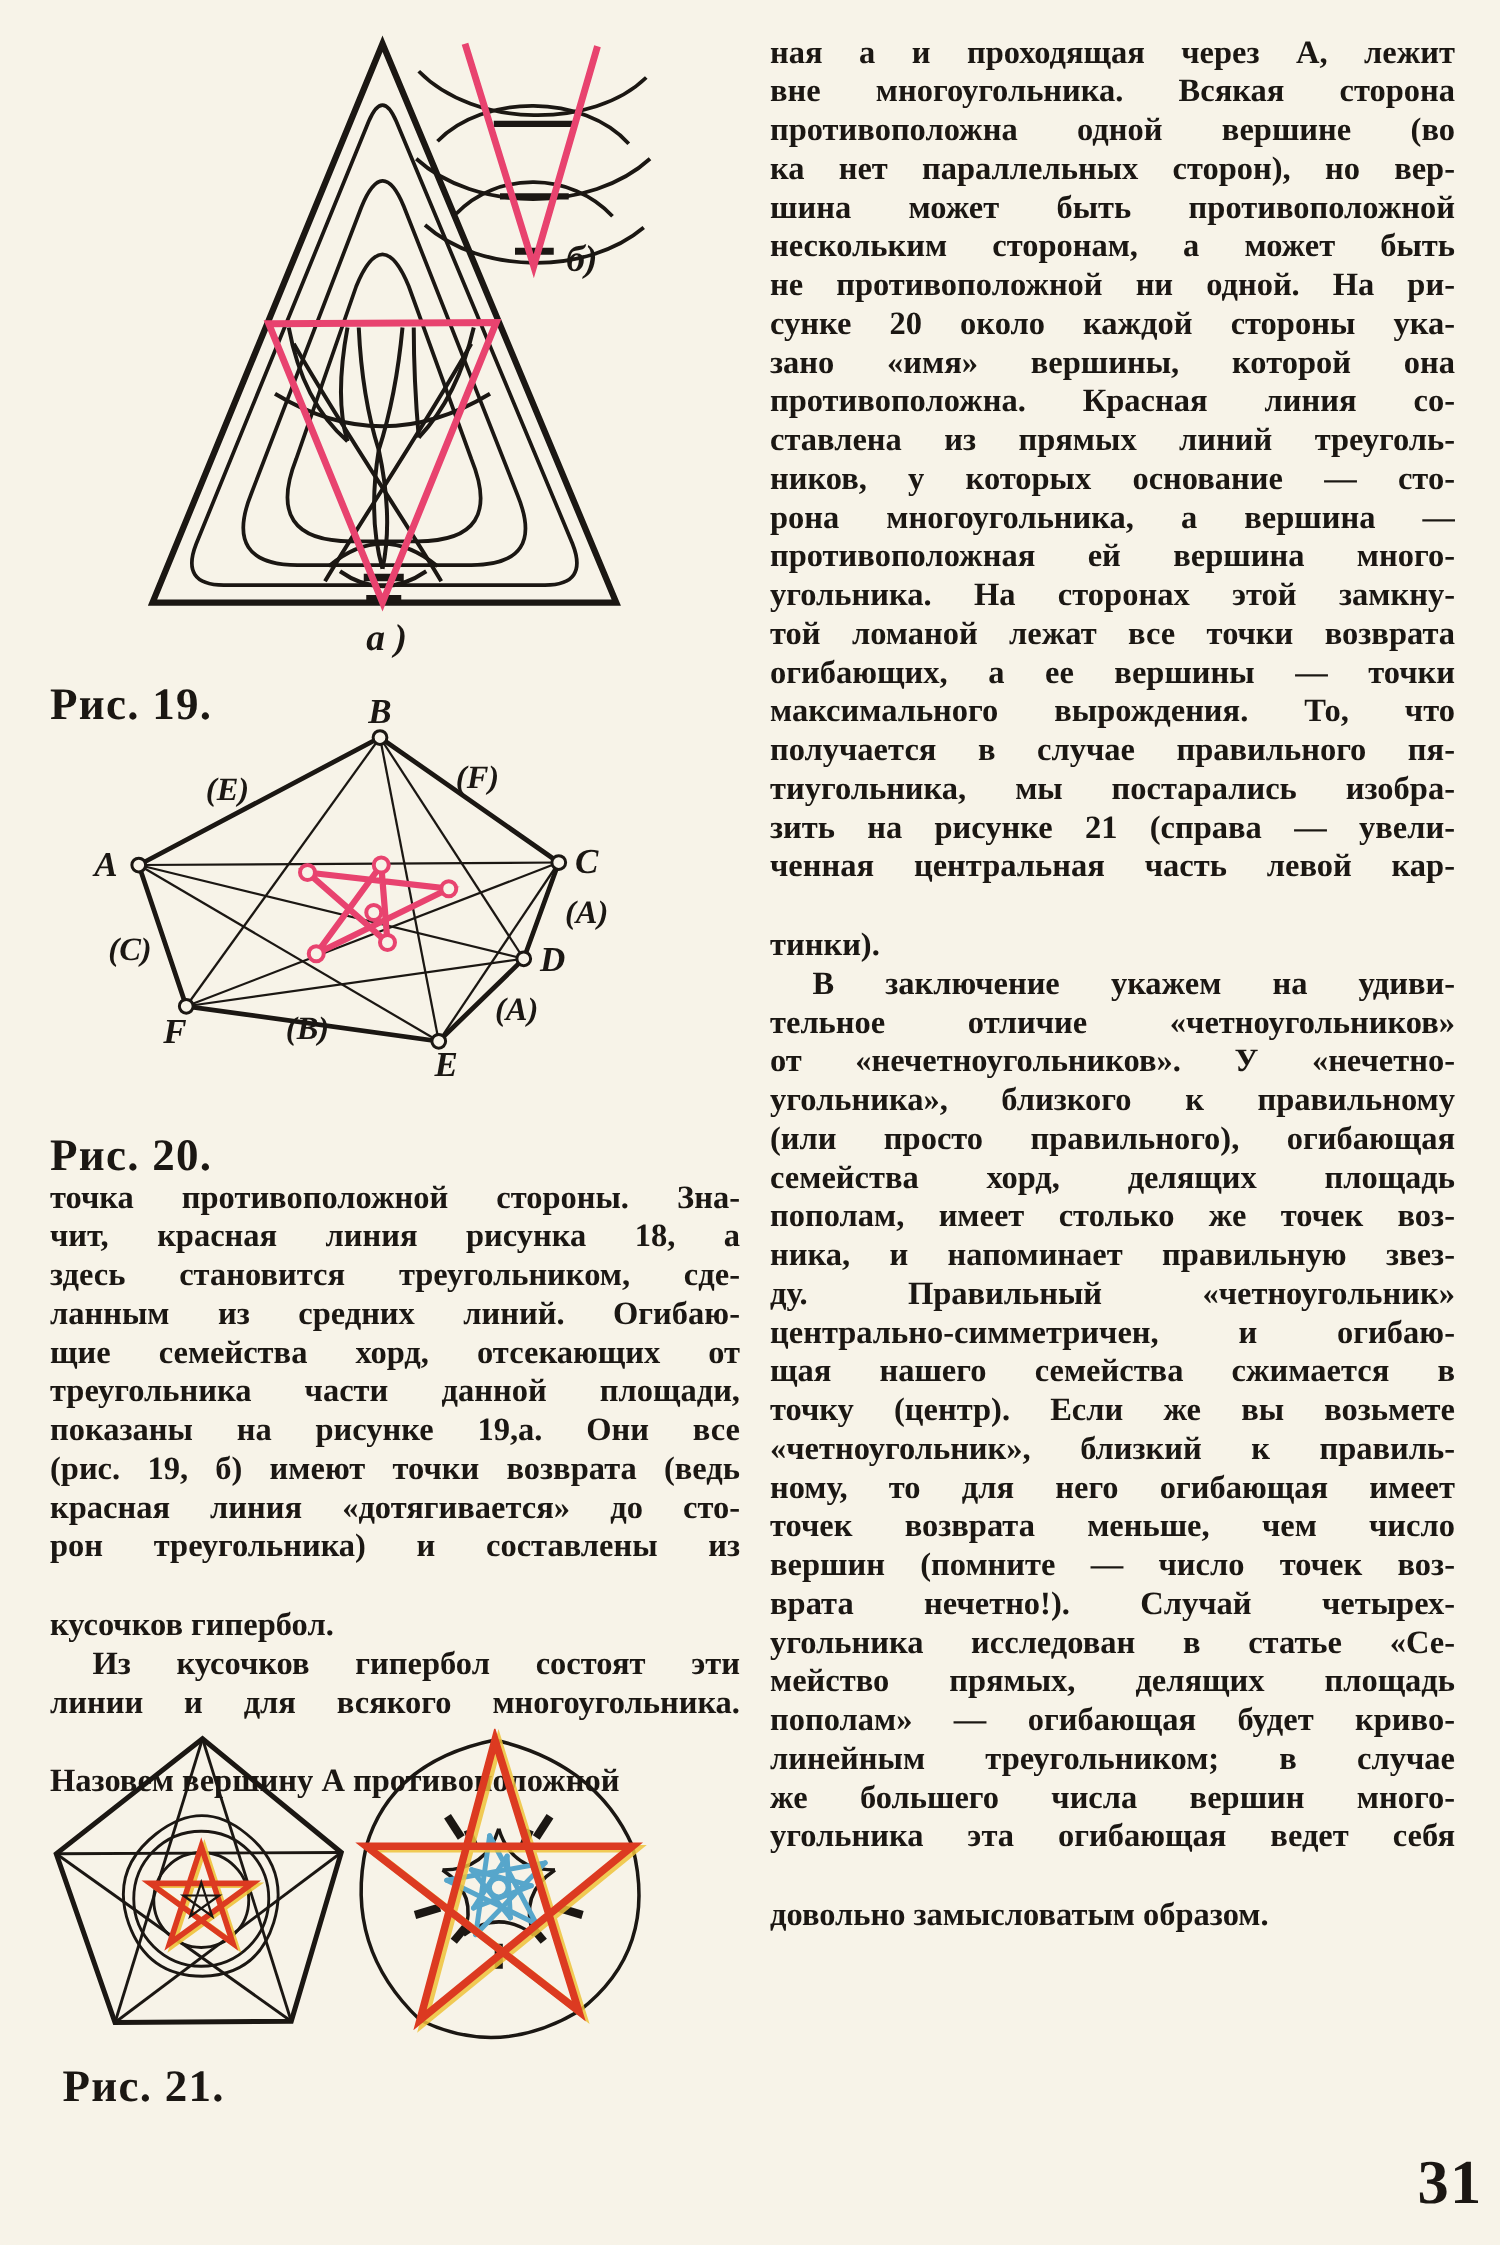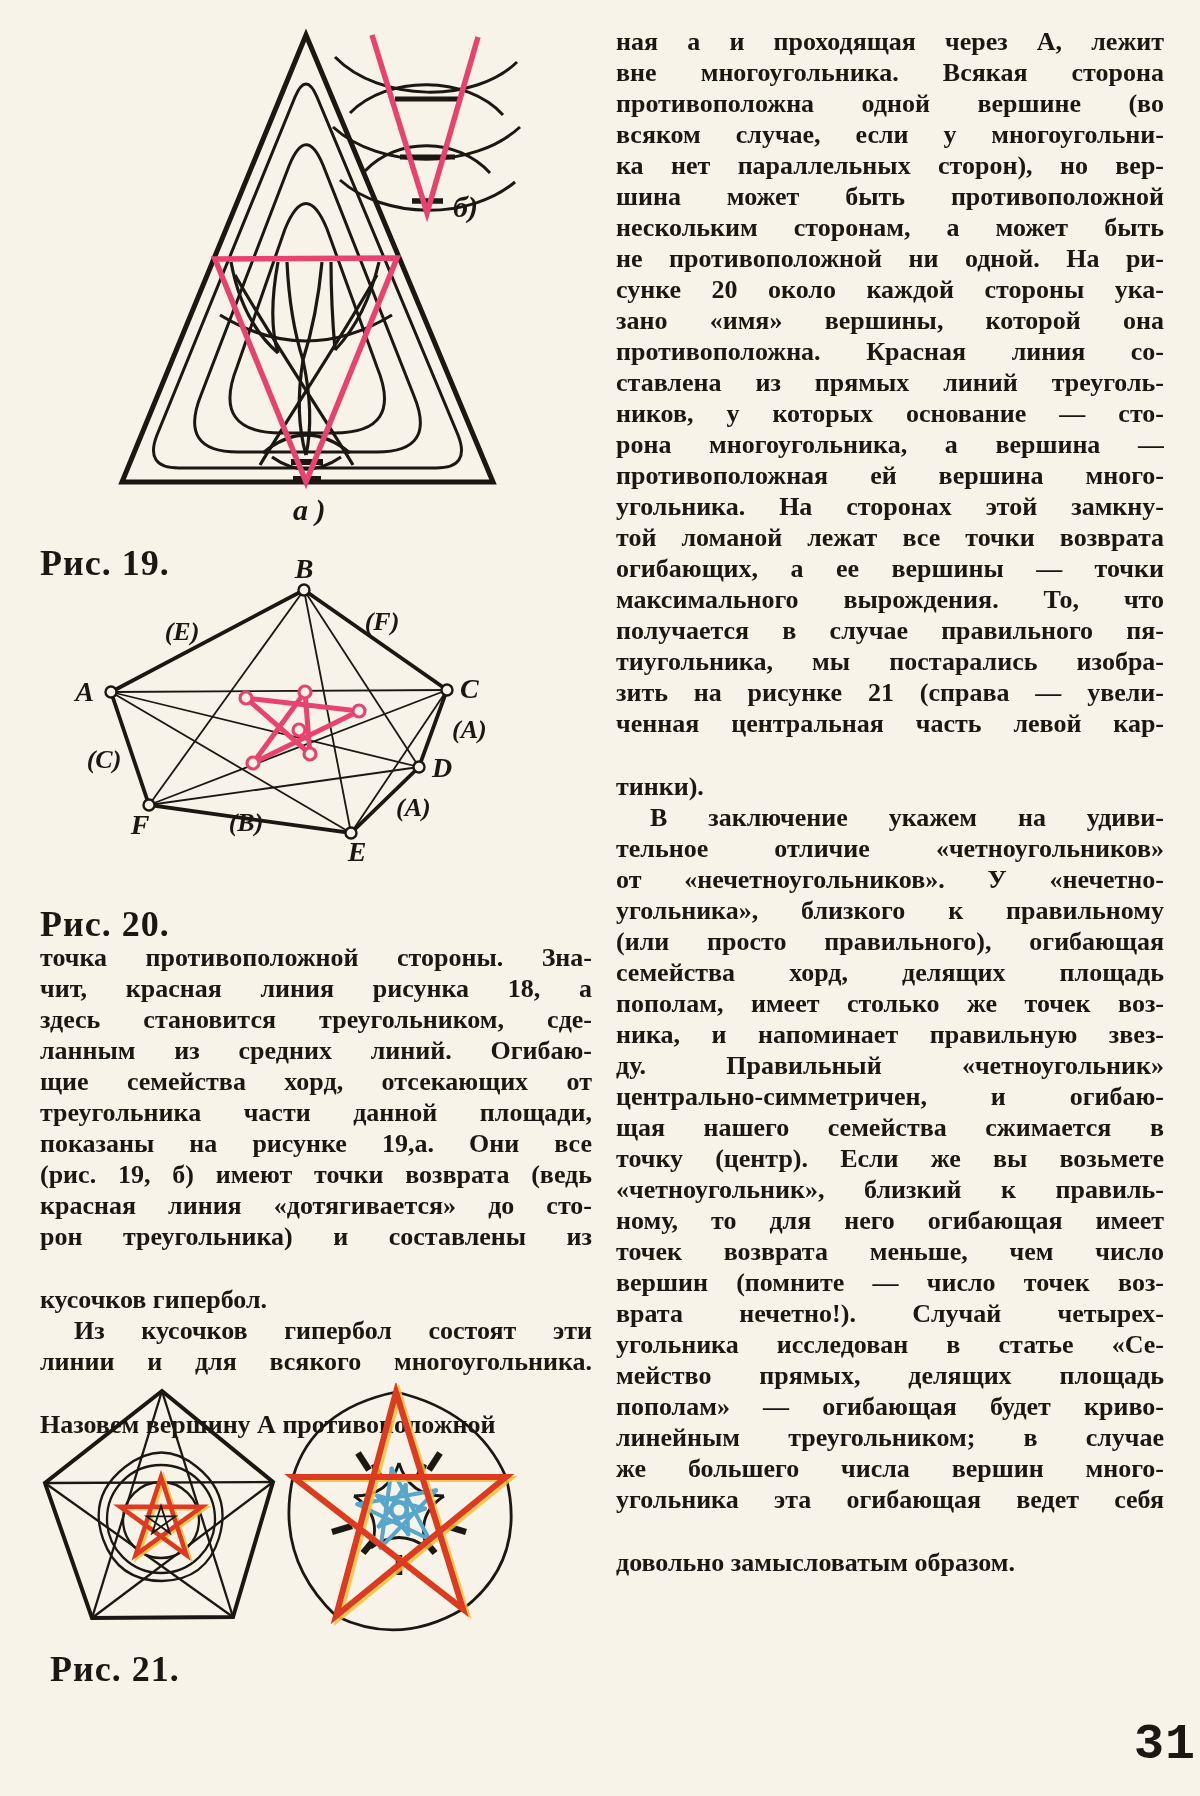--- a/index.html
+++ b/index.html
@@ -18,21 +18,21 @@
   .textcol .line.parend{text-align-last:left;margin-top:32px;}
   .textcol .line.indent{text-indent:34px;}
   .caption{
     position:absolute;font-weight:700;font-size:36px;
     letter-spacing:1px;
   }
   svg{position:absolute;display:block;}
   svg text{font-family:"Liberation Serif", serif;font-style:italic;font-weight:700;fill:#1b1713;}
   #page-number{
     position:absolute;left:1134px;top:1716px;
-    font-family:Liberation Mono, monospace;font-weight:700;
+    font-family:Liberation Serif, serif;font-weight:700;
     font-size:50px;letter-spacing:1px;
   }
 </style>
 </head>
 <body>
 
 <div id="page">
 
   <svg style="left:35px;top:15px" width="560" height="535" viewBox="0 0 560 535">
     <g fill="none" stroke="#1b1713">
@@ -223,21 +223,20 @@
         </g>
       </g>
     </g>
   </svg>
   <div class="caption" style="left:50px;top:1648px">Рис. 21.</div>
 
   <div class="textcol" style="left:616px;top:26px;width:548px">
       <div class="line">ная а и проходящая через А, лежит</div>
       <div class="line">вне многоугольника. Всякая сторона</div>
       <div class="line">противоположна одной вершине (во</div>
-      <div class="line">всяком случае, если у многоугольни-</div>
       <div class="line">ка нет параллельных сторон), но вер-</div>
       <div class="line">шина может быть противоположной</div>
       <div class="line">нескольким сторонам, а может быть</div>
       <div class="line">не противоположной ни одной. На ри-</div>
       <div class="line">сунке 20 около каждой стороны ука-</div>
       <div class="line">зано «имя» вершины, которой она</div>
       <div class="line">противоположна. Красная линия со-</div>
       <div class="line">ставлена из прямых линий треуголь-</div>
       <div class="line">ников, у которых основание — сто-</div>
       <div class="line">рона многоугольника, а вершина —</div>

